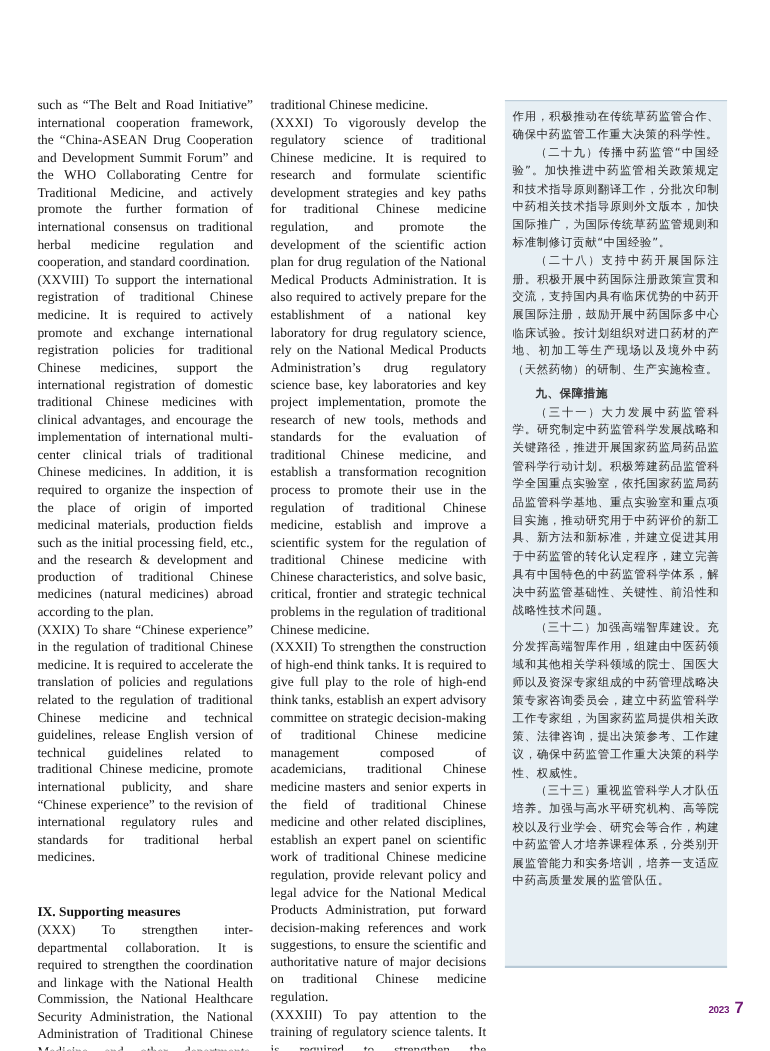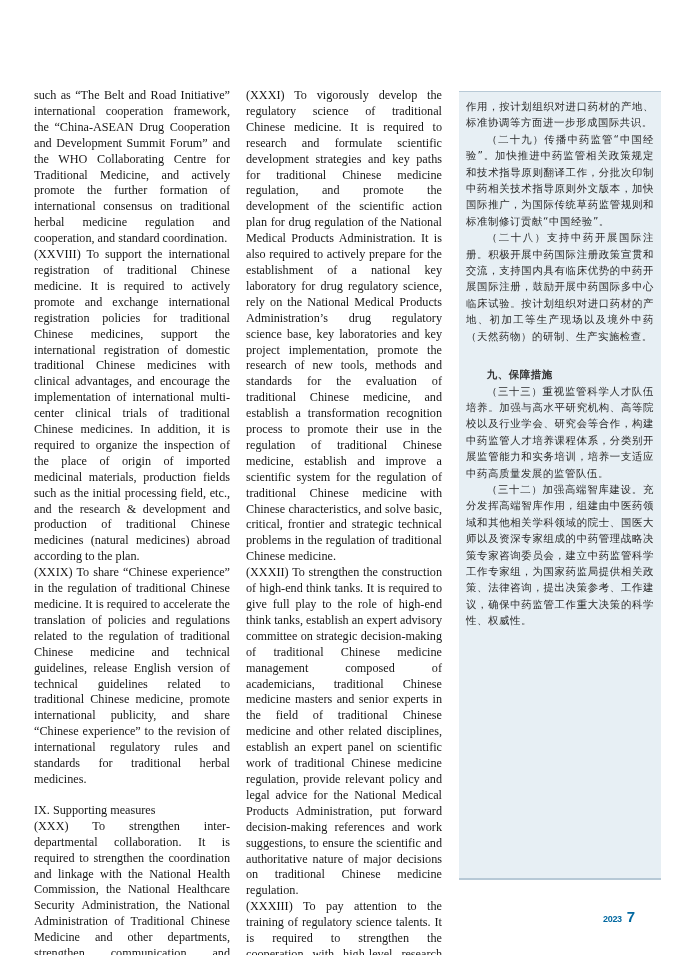--- a/index.html
+++ b/index.html
@@ -15,22 +15,22 @@
       font-family: "Liberation Serif", "DejaVu Serif", serif;
       font-size: 12.2px;
       line-height: 15.9px;
       text-align: justify;
       color: #161616;
     }
     #col1 { left: 34px; top: 88px; width: 196px; }
     #col2 { left: 246px; top: 88px; width: 196px; }
     .col p { margin: 0; }
     .col .heading {
-      font-weight: normal;
-      margin-top: 15px;
+      font-weight: bold;
+      margin-top: 34px;
     }
     #cn-panel {
       position: absolute;
       left: 459px; top: 91px;
       width: 202px; height: 789px;
       background: #e7eff4;
       border-top: 1.5px solid #b7c9d6;
       border-bottom: 2.5px solid #b7c9d6;
       box-sizing: border-box;
     }
@@ -40,57 +40,59 @@
       font-family: "DejaVu Sans", sans-serif;
       font-size: 10.4px;
       line-height: 16.4px;
       text-align: justify;
       color: #2b2b2b;
       letter-spacing: 0.6px;
     }
     #cn-text p { margin: 0; }
     #cn-text .indent { text-indent: 2em; }
     #cn-text .cn-heading {
-      margin-top: 22px;
+      margin-top: 6px;
       text-indent: 2em;
       font-weight: bold;
       color: #333;
     }
     #footer {
       position: absolute;
-      left: 603px; top: 908px;
+      left: 644px; top: 908px;
       font-family: "Liberation Sans", sans-serif;
-      color: #0369a1;
+      color: #701a75;
       white-space: nowrap;
     }
     #footer .year { font-size: 9px; font-weight: bold; letter-spacing: -0.3px; }
     #footer .page { font-size: 15px; font-weight: bold; margin-left: 5px; }
   </style>
 </head>
 <body>
 
 <div id="col1" class="col">
   <p>such as “The Belt and Road Initiative” international cooperation framework, the “China-ASEAN Drug Cooperation and Development Summit Forum” and the WHO Collaborating Centre for Traditional Medicine, and actively promote the further formation of international consensus on traditional herbal medicine regulation and cooperation, and standard coordination.</p>
   <p>(XXVIII) To support the international registration of traditional Chinese medicine. It is required to actively promote and exchange international registration policies for traditional Chinese medicines, support the international registration of domestic traditional Chinese medicines with clinical advantages, and encourage the implementation of international multi-center clinical trials of traditional Chinese medicines. In addition, it is required to organize the inspection of the place of origin of imported medicinal materials, production fields such as the initial processing field, etc., and the research &amp; development and production of traditional Chinese medicines (natural medicines) abroad according to the plan.</p>
   <p>(XXIX) To share “Chinese experience” in the regulation of traditional Chinese medicine. It is required to accelerate the translation of policies and regulations related to the regulation of traditional Chinese medicine and technical guidelines, release English version of technical guidelines related to traditional Chinese medicine, promote international publicity, and share “Chinese experience” to the revision of international regulatory rules and standards for traditional herbal medicines.</p>
   <p class="heading">IX. Supporting measures</p>
   <p>(XXX) To strengthen inter-departmental collaboration. It is required to strengthen the coordination and linkage with the National Health Commission, the National Healthcare Security Administration, the National Administration of Traditional Chinese Medicine and other departments, strengthen communication and exchange in the process of formulating major policies related to traditional Chinese medicine, and form a good situation for all departments to jointly promote the inheritance, innovation and development of</p>
 </div>
 
 <div id="col2" class="col">
+  <p>traditional Chinese medicine.</p>
   <p>(XXXI) To vigorously develop the regulatory science of traditional Chinese medicine. It is required to research and formulate scientific development strategies and key paths for traditional Chinese medicine regulation, and promote the development of the scientific action plan for drug regulation of the National Medical Products Administration. It is also required to actively prepare for the establishment of a national key laboratory for drug regulatory science, rely on the National Medical Products Administration’s drug regulatory science base, key laboratories and key project implementation, promote the research of new tools, methods and standards for the evaluation of traditional Chinese medicine, and establish a transformation recognition process to promote their use in the regulation of traditional Chinese medicine, establish and improve a scientific system for the regulation of traditional Chinese medicine with Chinese characteristics, and solve basic, critical, frontier and strategic technical problems in the regulation of traditional Chinese medicine.</p>
   <p>(XXXII) To strengthen the construction of high-end think tanks. It is required to give full play to the role of high-end think tanks, establish an expert advisory committee on strategic decision-making of traditional Chinese medicine management composed of academicians, traditional Chinese medicine masters and senior experts in the field of traditional Chinese medicine and other related disciplines, establish an expert panel on scientific work of traditional Chinese medicine regulation, provide relevant policy and legal advice for the National Medical Products Administration, put forward decision-making references and work suggestions, to ensure the scientific and authoritative nature of major decisions on traditional Chinese medicine regulation.</p>
   <p>(XXXIII) To pay attention to the training of regulatory science talents. It is required to strengthen the cooperation with high-level research institutions, colleges and universities, industry associations, and research associations, etc., build a curriculum</p>
 </div>
 
 <div id="cn-panel" style="background: rgb(231, 239, 244); border-top-color: rgb(183, 201, 214); border-bottom-color: rgb(183, 201, 214);"></div>
 <div id="cn-text">
-  <p>作用，按计划组织对进口药材的产地、标准协调等方面进一步形成国际共识。</p>
+  <p>作用，积极推动在传统草药监管合作、确保中药监管工作重大决策的科学性。</p>
   <p class="indent">（二十九）传播中药监管“中国经验”。加快推进中药监管相关政策规定和技术指导原则翻译工作，分批次印制中药相关技术指导原则外文版本，加快国际推广，为国际传统草药监管规则和标准制修订贡献“中国经验”。</p>
   <p class="indent">（二十八）支持中药开展国际注册。积极开展中药国际注册政策宣贯和交流，支持国内具有临床优势的中药开展国际注册，鼓励开展中药国际多中心临床试验。按计划组织对进口药材的产地、初加工等生产现场以及境外中药（天然药物）的研制、生产实施检查。</p>
   <p class="cn-heading">九、保障措施</p>
+  <p class="indent">（三十一）大力发展中药监管科学。研究制定中药监管科学发展战略和关键路径，推进开展国家药监局药品监管科学行动计划。积极筹建药品监管科学全国重点实验室，依托国家药监局药品监管科学基地、重点实验室和重点项目实施，推动研究用于中药评价的新工具、新方法和新标准，并建立促进其用于中药监管的转化认定程序，建立完善具有中国特色的中药监管科学体系，解决中药监管基础性、关键性、前沿性和战略性技术问题。</p>
+  <p class="indent">（三十二）加强高端智库建设。充分发挥高端智库作用，组建由中医药领域和其他相关学科领域的院士、国医大师以及资深专家组成的中药管理战略决策专家咨询委员会，建立中药监管科学工作专家组，为国家药监局提供相关政策、法律咨询，提出决策参考、工作建议，确保中药监管工作重大决策的科学性、权威性。</p>
   <p class="indent">（三十三）重视监管科学人才队伍培养。加强与高水平研究机构、高等院校以及行业学会、研究会等合作，构建中药监管人才培养课程体系，分类别开展监管能力和实务培训，培养一支适应中药高质量发展的监管队伍。</p>
-  <p class="indent">（三十二）加强高端智库建设。充分发挥高端智库作用，组建由中医药领域和其他相关学科领域的院士、国医大师以及资深专家组成的中药管理战略决策专家咨询委员会，建立中药监管科学工作专家组，为国家药监局提供相关政策、法律咨询，提出决策参考、工作建议，确保中药监管工作重大决策的科学性、权威性。</p>
 </div>
 
 <div id="footer">
   <span class="year">2023</span><span class="page">7</span>
 </div>
 
 </body></html>

